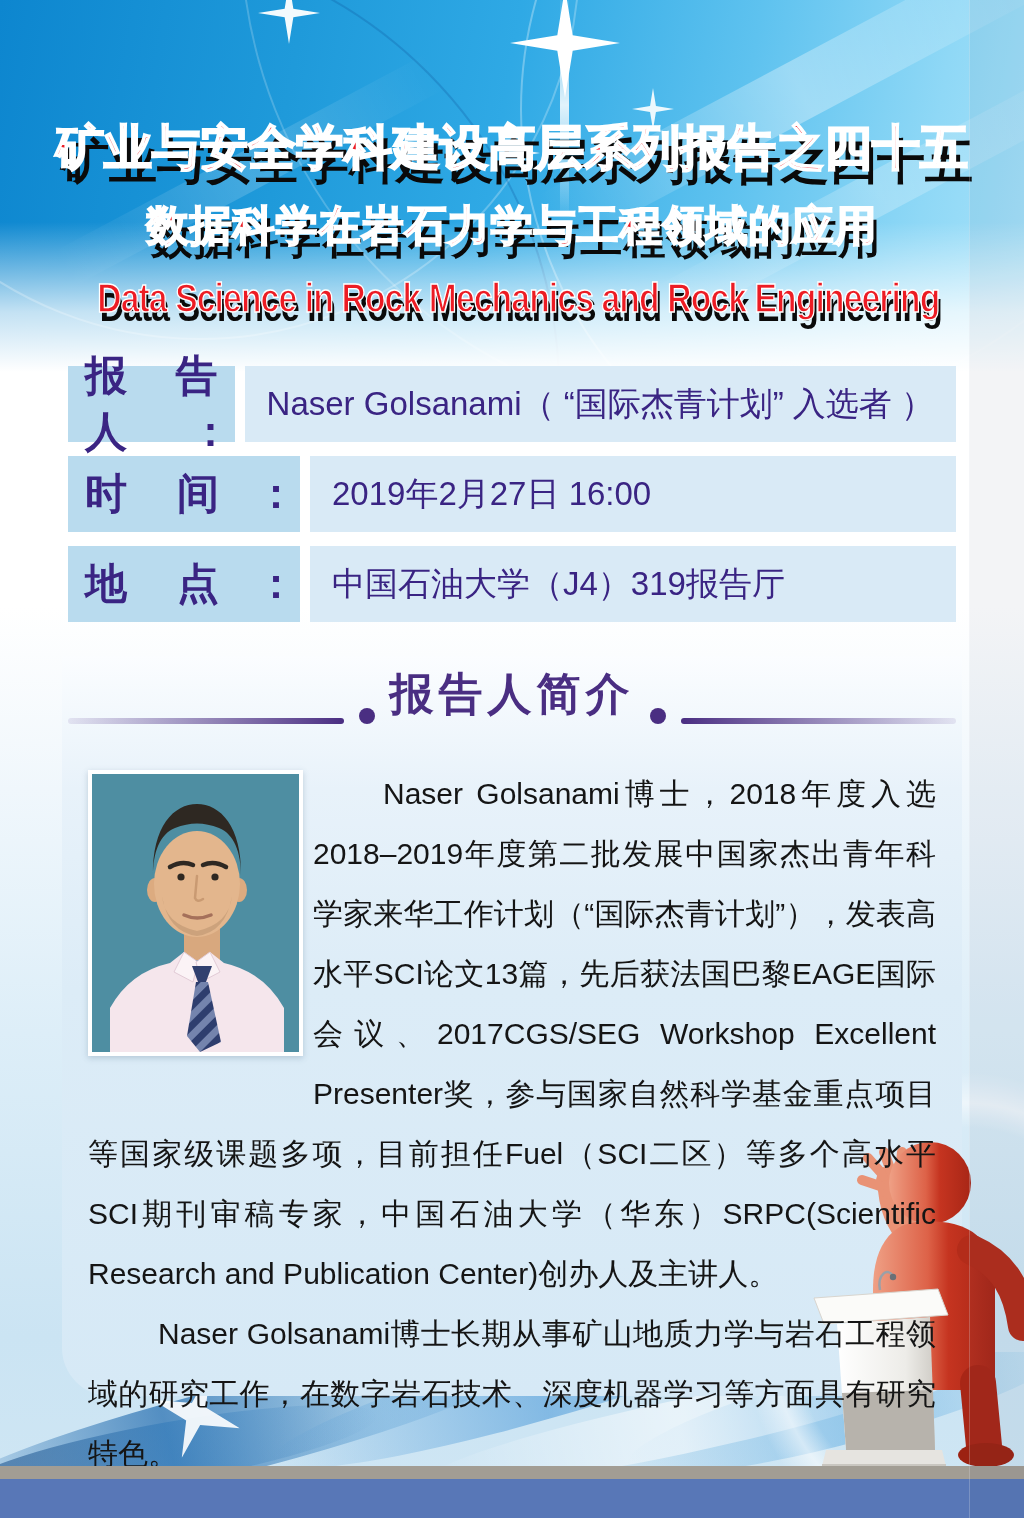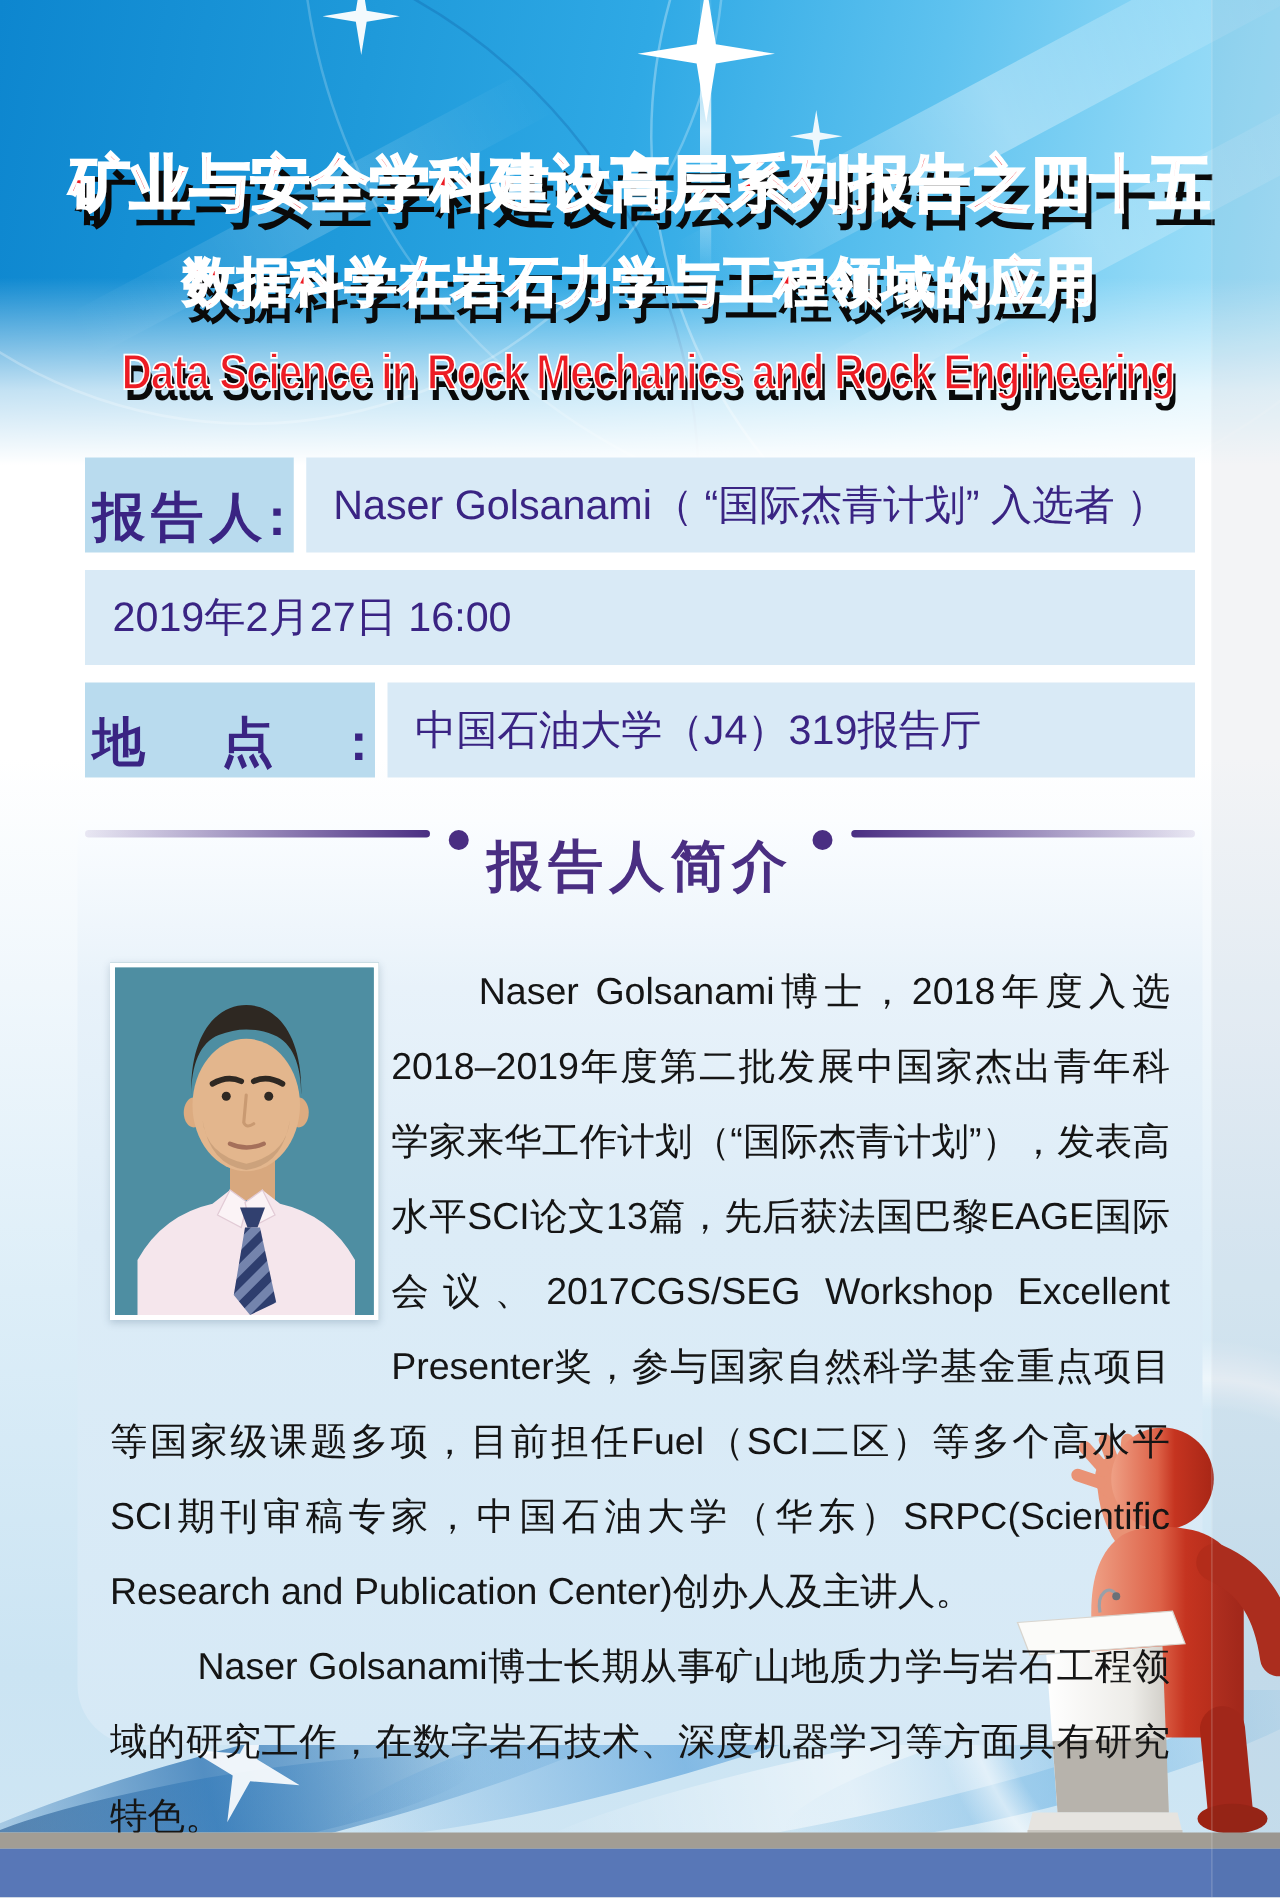--- a/index.html
+++ b/index.html
@@ -26,26 +26,26 @@
     font-size:42px;font-weight:900;color:#ec1c24;letter-spacing:1px;
     -webkit-text-stroke:1.8px #ffffff;text-shadow:4px 13px 0 #0a0a0a;white-space:nowrap;}
   .title-en{position:absolute;left:12px;right:0;top:276px;margin:0;text-align:center;white-space:nowrap;}
   .title-en span{display:inline-block;transform:scaleX(.84);transform-origin:center;
     font-size:40px;font-weight:bold;color:#ec1c24;letter-spacing:-1px;
     -webkit-text-stroke:1.4px #ffffff;text-shadow:3px 9px 0 #0a0a0a;}
   
   .info-rows{position:absolute;left:68px;right:68px;top:366px;}
   .info-row{display:flex;gap:10px;height:76px;margin-bottom:14px;}
   .info-label{width:232px;background:#b9dbee;color:#3a2483;font-weight:bold;font-size:42px;
-    padding:0 6px;display:flex;align-items:flex-end;}
+    padding:0 17px;display:flex;align-items:center;}
   .info-label span{width:100%;text-align:justify;text-align-last:justify;}
   .info-value{flex:1;background:#d9eaf6;color:#3a2483;font-weight:normal;font-size:33px;
     padding:0 22px;display:flex;align-items:center;white-space:nowrap;}
   
-  .divider{position:absolute;left:68px;right:68px;top:664px;height:60px;display:flex;align-items:flex-start;gap:15px;z-index:8;}
+  .divider{position:absolute;left:68px;right:68px;top:664px;height:60px;display:flex;align-items:flex-end;gap:15px;z-index:8;}
   .divider .line-l{flex:1;height:6px;border-radius:3px;background:linear-gradient(90deg,rgba(110,80,160,.12),#4a2e82);}
   .divider .line-r{flex:1;height:6px;border-radius:3px;background:linear-gradient(270deg,rgba(110,80,160,.12),#4a2e82);}
   .divider .dot{width:16px;height:16px;border-radius:50%;background:#4a2e82;flex:0 0 auto;}
   .divider .sec-title{font-size:44px;font-weight:900;color:#4a2e82;letter-spacing:5px;white-space:nowrap;}
   
   .bio-panel{position:absolute;left:62px;top:656px;width:900px;height:740px;z-index:5;
     border-radius:0 0 48px 48px;
     background:linear-gradient(180deg,#fbfdff 0%,#e8f2fa 18%,#dcecf7 45%,#d6e9f6 100%);}
   .bio-content{position:absolute;left:62px;top:656px;width:900px;padding:108px 26px 0 26px;z-index:7;}
   .bio-content p{margin:0;font-size:30px;line-height:60px;text-align:justify;color:#151515;text-indent:70px;}
@@ -101,20 +101,23 @@
   <h3 class="title-en"><span>Data Science in Rock Mechanics and Rock Engineering</span></h3>
 
   <div class="info-rows">
     <div class="info-row">
       <div class="info-label">
           <span>报告人:</span>
         </div>
       <div class="info-value">Naser Golsanami（ “国际杰青计划” 入选者 ）</div>
     </div>
     <div class="info-row">
+      <div class="info-label">
+          <span>时间:</span>
+        </div>
       <div class="info-value">2019年2月27日 16:00</div>
     </div>
     <div class="info-row">
       <div class="info-label">
           <span>地点:</span>
         </div>
       <div class="info-value">中国石油大学（J4）319报告厅</div>
     </div>
   </div>
 

